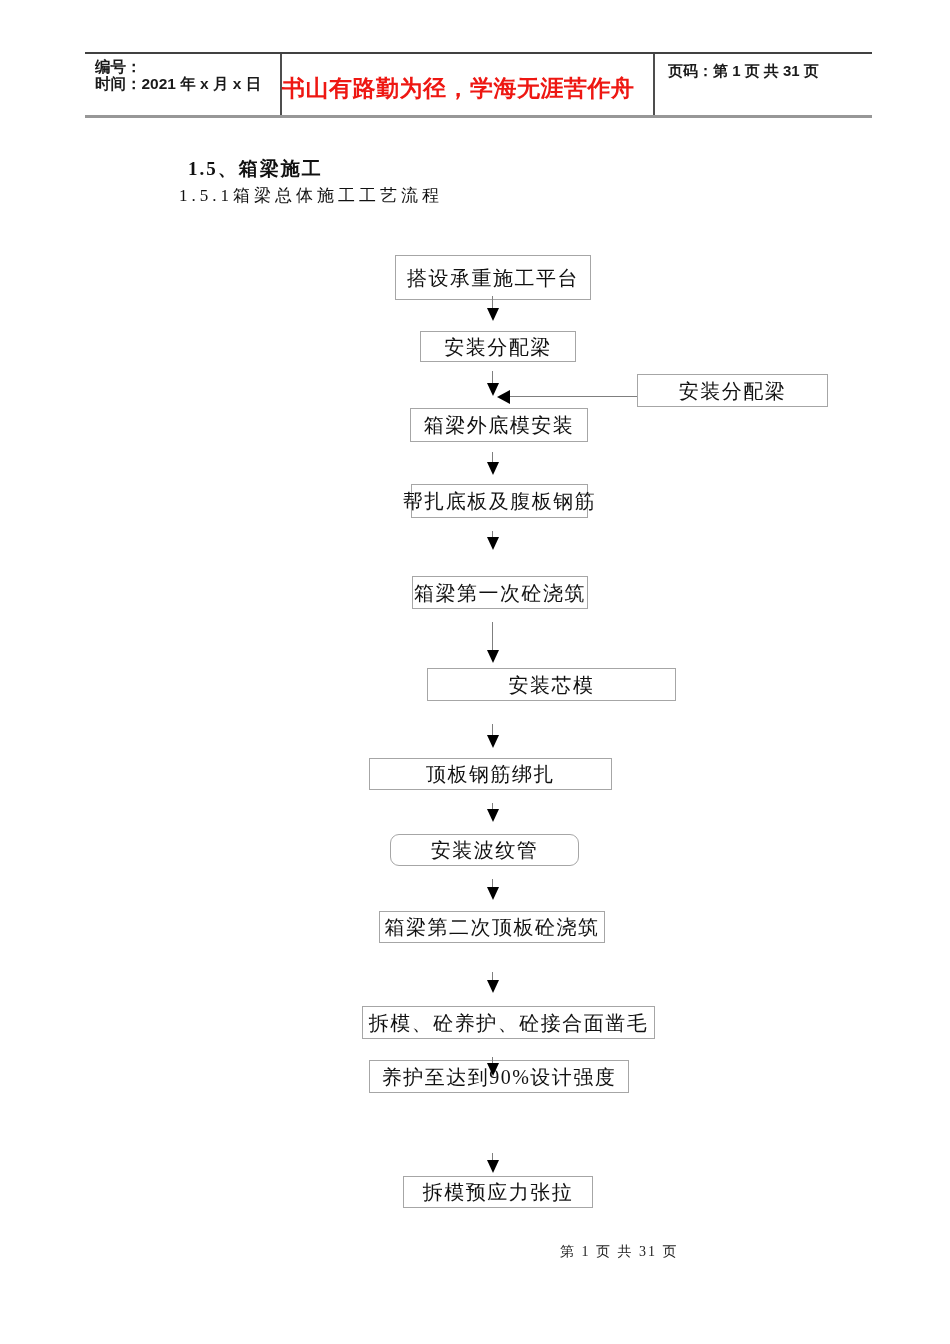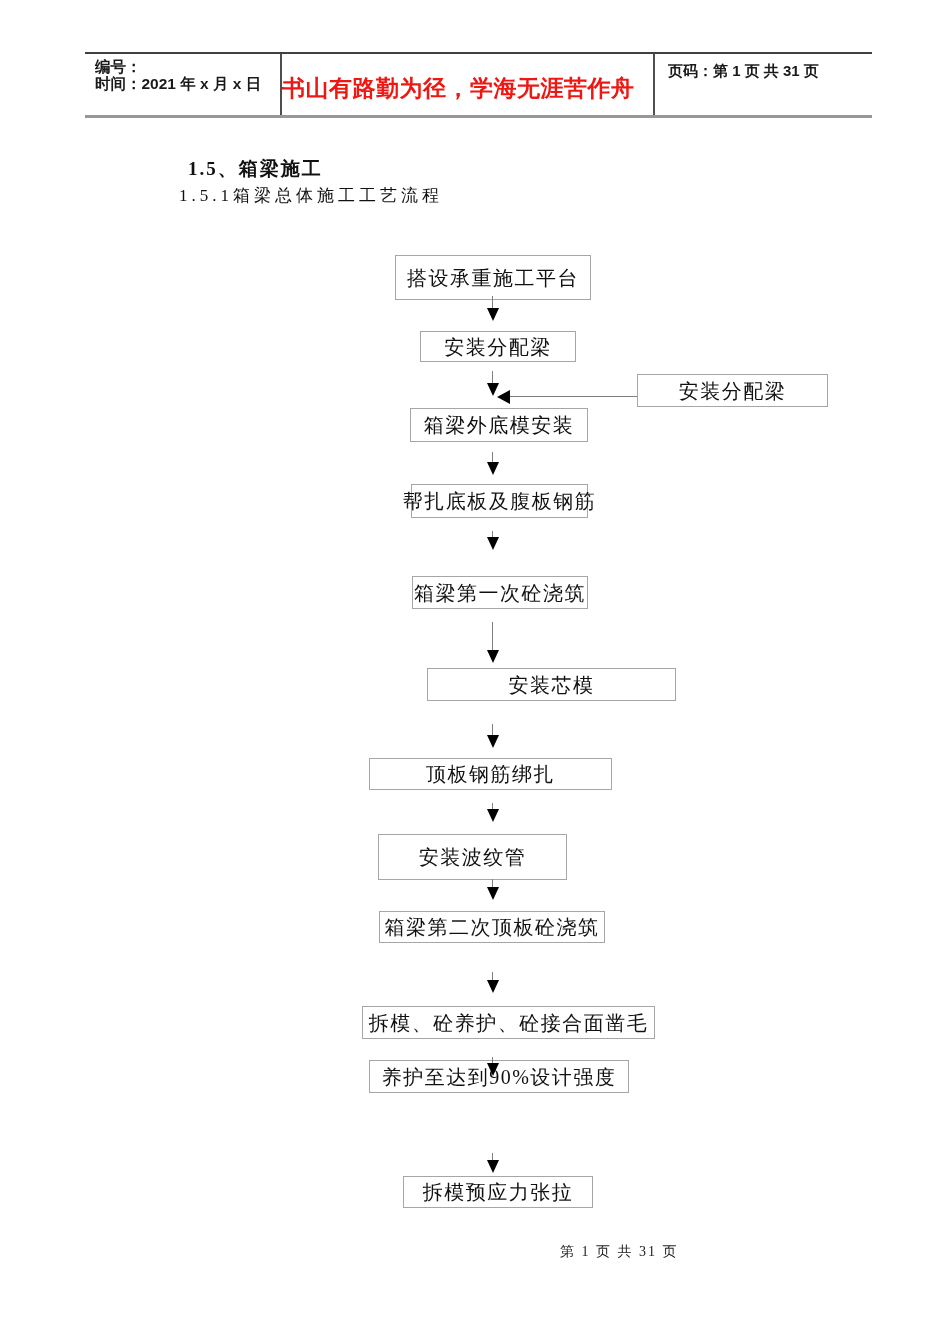--- a/index.html
+++ b/index.html
@@ -148,21 +148,21 @@
   <div class="title">1.5、箱梁施工</div>
   <div class="subtitle">1.5.1箱梁总体施工工艺流程</div>
 
   <div class="fbox" style="left:395px;top:255px;width:196px;height:45px;">搭设承重施工平台</div>
   <div class="fbox" style="left:420px;top:331px;width:156px;height:31px;">安装分配梁</div>
   <div class="fbox" style="left:410px;top:408px;width:178px;height:34px;">箱梁外底模安装</div>
   <div class="fbox" style="left:411px;top:484px;width:177px;height:34px;">帮扎底板及腹板钢筋</div>
   <div class="fbox" style="left:412px;top:576px;width:176px;height:33px;">箱梁第一次砼浇筑</div>
   <div class="fbox" style="left:383px;top:668px;width:249px;height:33px;margin-left:44px;">安装芯模</div>
   <div class="fbox" style="left:369px;top:758px;width:243px;height:32px;">顶板钢筋绑扎</div>
-  <div class="fbox" style="left:378px;top:834px;width:189px;height:46px;">安装波纹管</div>
+  <div class="fbox" style="left:390px;top:834px;width:189px;height:32px;border-radius:9px;">安装波纹管</div>
   <div class="fbox" style="left:379px;top:911px;width:226px;height:32px;">箱梁第二次顶板砼浇筑</div>
   <div class="fbox" style="left:362px;top:1006px;width:293px;height:33px;">拆模、砼养护、砼接合面凿毛</div>
   <div class="fbox" style="left:369px;top:1060px;width:260px;height:33px;">养护至达到90%设计强度</div>
   <div class="fbox" style="left:403px;top:1176px;width:190px;height:32px;">拆模预应力张拉</div>
 
   <div class="fbox" style="left:637px;top:374px;width:191px;height:33px;">安装分配梁</div>
   <div class="hline" style="left:509px;top:396px;width:128px;"></div>
   <div class="lhead" style="left:497px;top:390px;"></div>
 
   <div class="arrow" style="left:486px;top:296px;">

